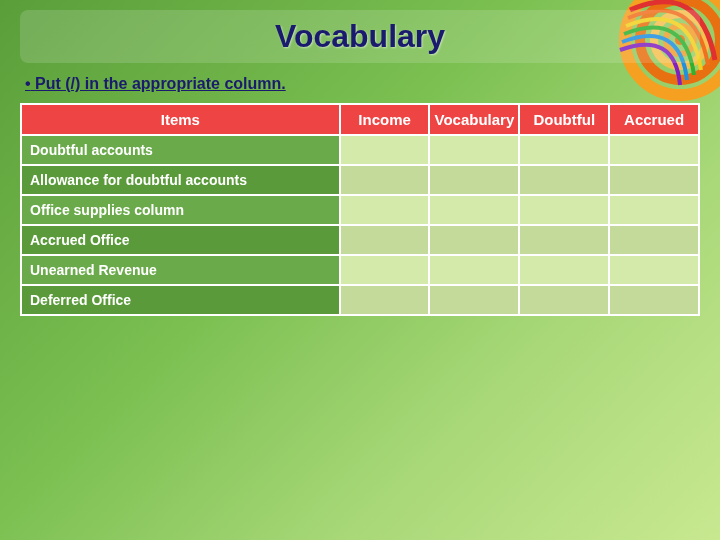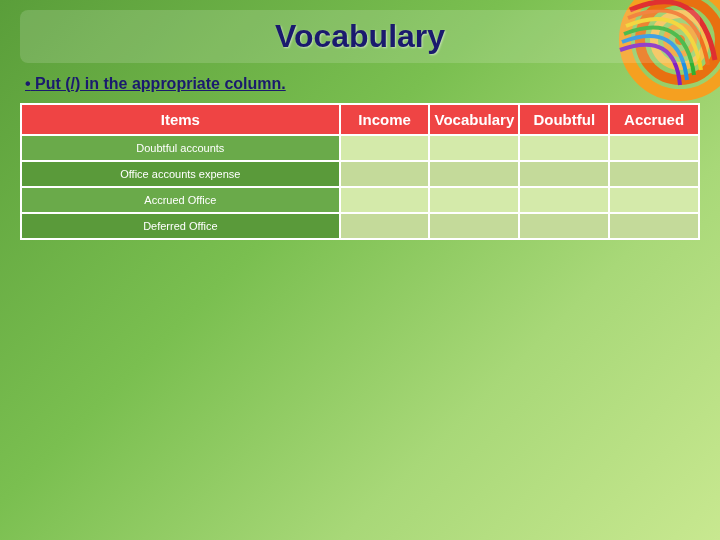--- a/index.html
+++ b/index.html
@@ -74,23 +74,22 @@
     }
 
     .vocab-table th.item-col {
       text-align: center;
       width: 47%;
     }
 
     .vocab-table td {
       border: 2px solid white;
       padding: 6px 8px;
-      font-size: 11px;
-      font-weight: normal;
-      text-align: center;
+      font-size: 14px;
+      font-weight: bold;
     }
 
     .vocab-table td.item-cell {
       background: #6aaa4a;
       color: white;
     }
 
     .vocab-table td.data-cell {
       background: #d4eaaa;
       width: 13.25%;
@@ -146,28 +145,42 @@
     </thead>
     <tbody id="table-body">
     <tr>
           <td class="item-cell">Doubtful accounts</td>
           <td class="data-cell"></td>
           <td class="data-cell"></td>
           <td class="data-cell"></td>
           <td class="data-cell"></td>
         </tr>
         <tr>
-          <td class="item-cell">Office accounts expense</td>
+          <td class="item-cell">Allowance for doubtful accounts</td>
+          <td class="data-cell"></td>
+          <td class="data-cell"></td>
+          <td class="data-cell"></td>
+          <td class="data-cell"></td>
+        </tr>
+        <tr>
+          <td class="item-cell">Office supplies column</td>
           <td class="data-cell"></td>
           <td class="data-cell"></td>
           <td class="data-cell"></td>
           <td class="data-cell"></td>
         </tr>
         <tr>
           <td class="item-cell">Accrued Office</td>
+          <td class="data-cell"></td>
+          <td class="data-cell"></td>
+          <td class="data-cell"></td>
+          <td class="data-cell"></td>
+        </tr>
+        <tr>
+          <td class="item-cell">Unearned Revenue</td>
           <td class="data-cell"></td>
           <td class="data-cell"></td>
           <td class="data-cell"></td>
           <td class="data-cell"></td>
         </tr>
         <tr>
           <td class="item-cell">Deferred Office</td>
           <td class="data-cell"></td>
           <td class="data-cell"></td>
           <td class="data-cell"></td>

